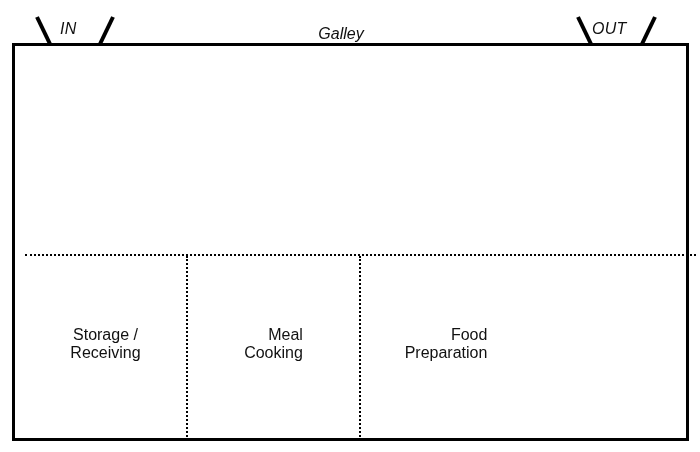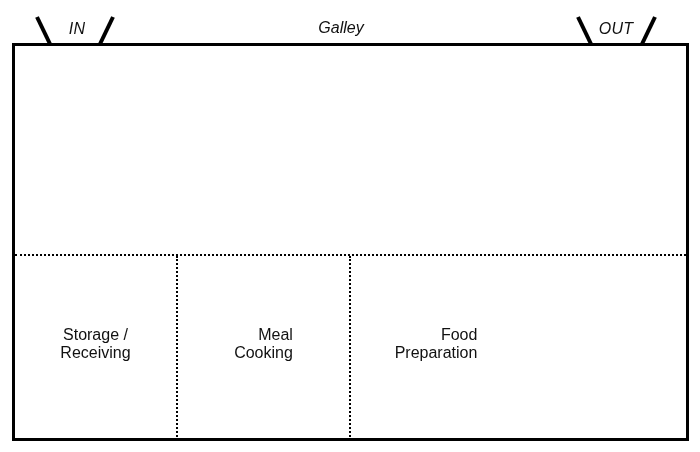--- a/index.html
+++ b/index.html
@@ -23,27 +23,27 @@
       height: 452px;
     }
     .door-label {
       position: absolute;
       top: 19px;
       font-size: 16px;
       font-style: italic;
       letter-spacing: 0.3px;
       color: #111111;
       line-height: 20px;
-      text-align: center;
+      text-align: left;
     }
     #label-in { left: 60px; width: 34px; }
     #label-out { left: 592px; width: 48px; }
     #title {
       position: absolute;
-      top: 18px;
+      top: 24px;
       left: 290px;
       width: 102px;
       text-align: center;
       font-size: 16px;
       font-style: italic;
       line-height: 20px;
       color: #111111;
     }
     #galley-box {
       position: absolute;
@@ -56,21 +56,21 @@
     }
     #top-zone {
       position: absolute;
       left: 0;
       top: 0;
       width: 100%;
       height: 208px;
     }
     #zones-row {
       position: absolute;
-      left: 0;
+      left: 10px;
       top: 208px;
       width: 100%;
       height: 184px;
       border-top: 2px dotted #000000;
       display: flex;
     }
     .zone {
       position: relative;
       height: 100%;
       display: flex;

